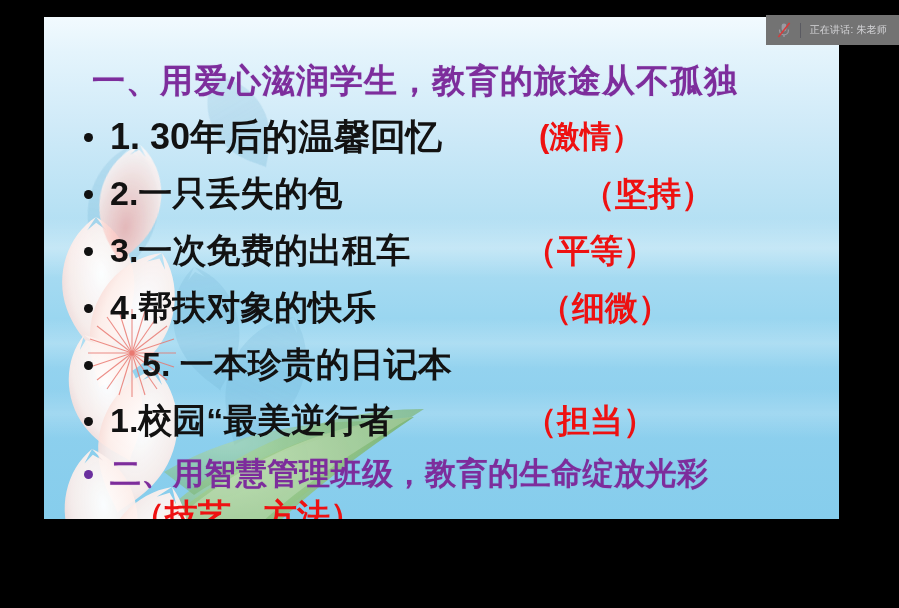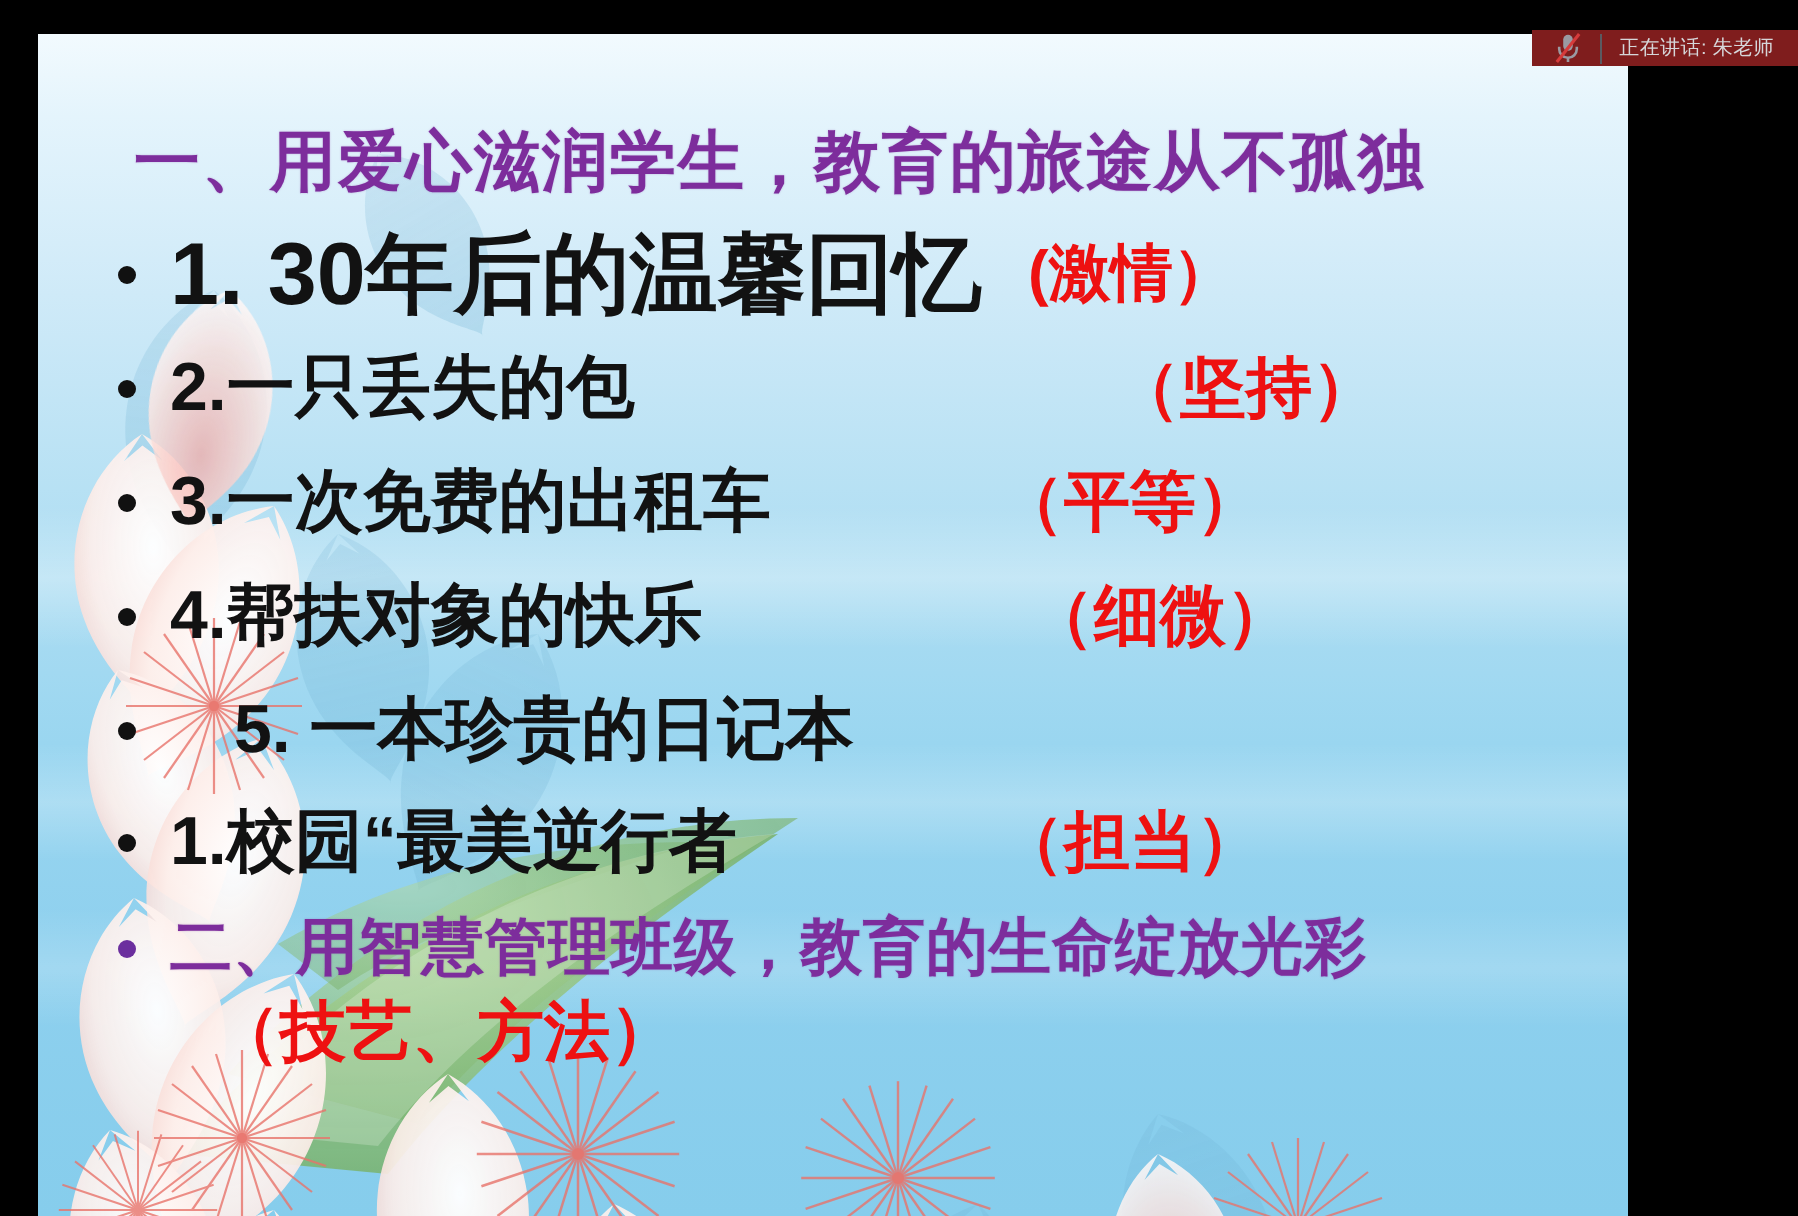--- a/index.html
+++ b/index.html
@@ -19,24 +19,24 @@
     position: relative;
     width: 899px;
     height: 608px;
     background: #000000;
     overflow: hidden;
   }
 
   
   #slide {
     position: absolute;
-    left: 19px;
+    left: 44px;
     top: 17px;
     width: 795px;
-    height: 591px;
+    height: 502px;
     overflow: hidden;
     background: linear-gradient(180deg,
         #f2fafe 0%,
         #e4f4fc 7%,
         #cfeaf8 22%,
         #b2dff3 42%,
         #9ad6f0 60%,
         #8ed0ee 78%,
         #86cdec 100%);
   }
@@ -106,21 +106,21 @@
 
   .item-main {
     color: #121212;
     font-family: Liberation Sans, sans-serif;
     font-weight: bold;
     font-size: 34px;
     flex: 0 0 auto;
   }
   .item-main.sans {
     font-family: "Liberation Sans", "DejaVu Sans", sans-serif;
-    font-size: 44px;
+    font-size: 36px;
   }
   .item-tag {
     color: #ee1111;
     font-family: "Liberation Serif", "DejaVu Serif", serif;
     font-weight: bold;
     font-size: 33px;
     position: absolute;
     text-align: center;
   }
   .item-tag.sans {
@@ -159,24 +159,24 @@
     font-weight: bold;
     font-size: 33px;
     white-space: nowrap;
   }
 
   
   #speaker-badge {
     position: absolute;
     right: 0;
     top: 15px;
-    height: 18px;
+    height: 30px;
     display: flex;
     align-items: center;
-    background: #7f1d1d;
+    background: #737373;
     padding: 0 12px 0 10px;
     box-sizing: border-box;
   }
   #speaker-badge .mic-wrap {
     width: 16px;
     height: 18px;
     display: flex;
     align-items: center;
     justify-content: center;
     flex: 0 0 auto;

